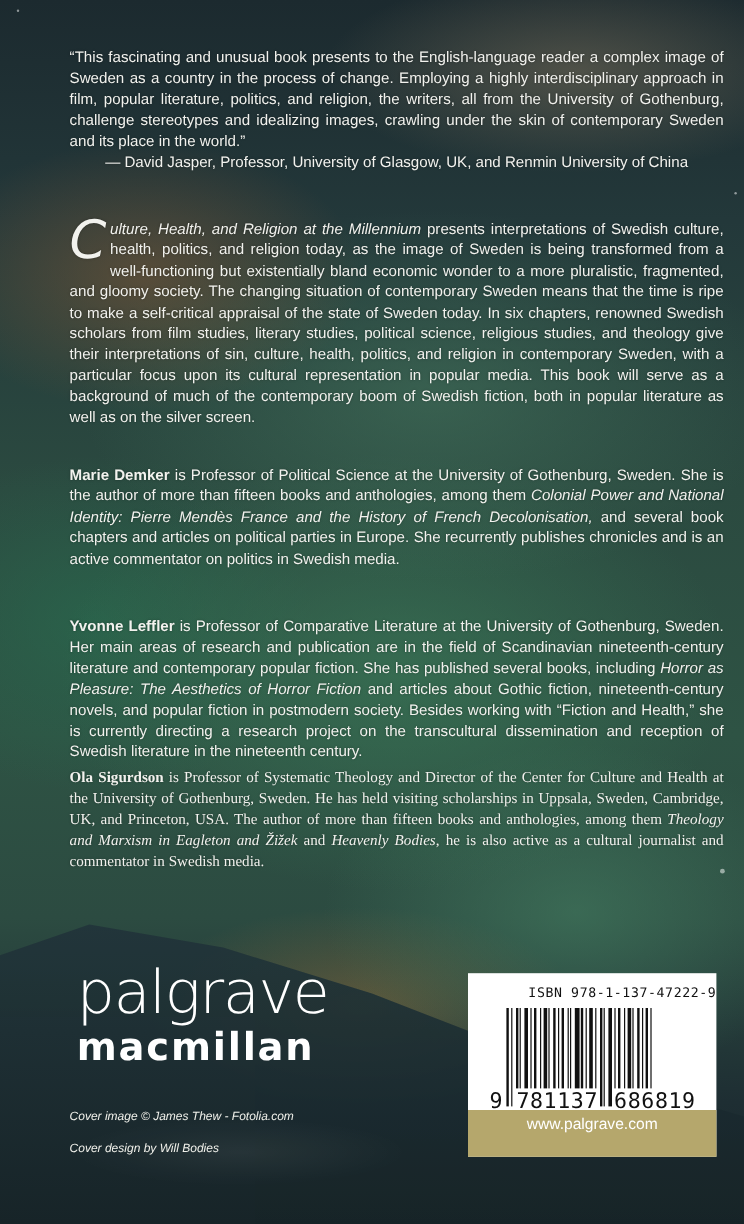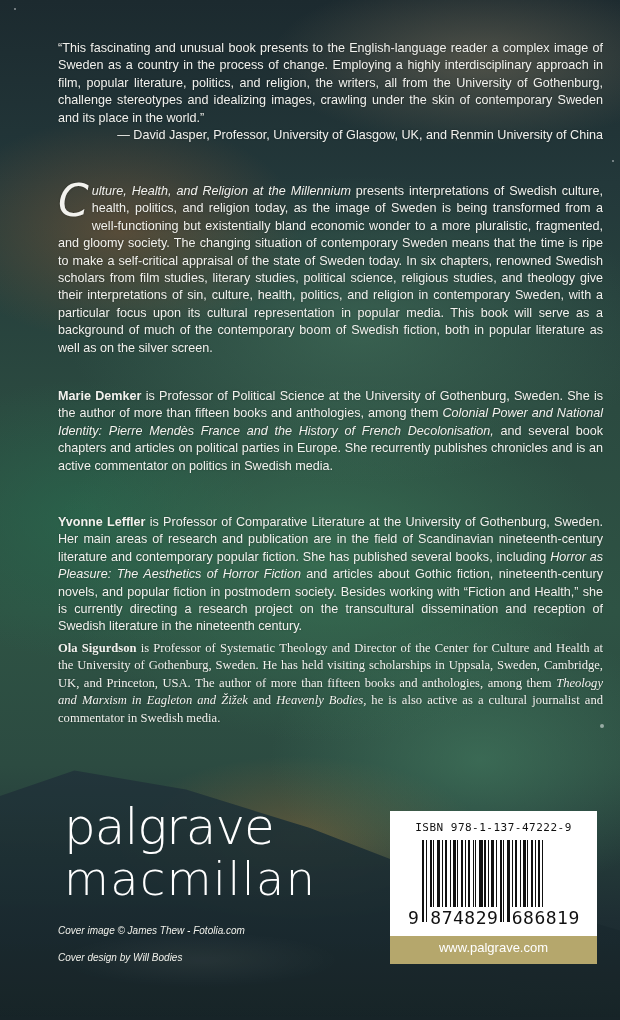--- a/index.html
+++ b/index.html
@@ -44,21 +44,21 @@
       position: absolute;
       left: 58px;
       width: 545px;
       font-size: 12.6px;
       line-height: 17.4px;
       text-align: justify;
       text-shadow: 0 0 2px rgba(0,0,0,0.35);
     }
     .quote { top: 40px; }
     .attrib {
-      text-align: right;
+      text-align: center;
       display: block;
     }
     .desc { top: 183px; }
     .dropcap {
       float: left;
       font-size: 44px;
       line-height: 34px;
       font-style: italic;
       margin: 1px 3px 0 0;
       font-family: "DejaVu Sans", sans-serif;
@@ -78,23 +78,24 @@
       line-height: 1;
       margin-left: 20px;
     }
     .logo .l1 {
       display: block;
       font-size: 50px;
       letter-spacing: -1px;
     }
     .logo .l2 {
       display: block;
-      font-size: 46px;
+      font-size: 32px;
       letter-spacing: 1.5px;
       margin-top: 4px;
+      font-weight: bold;
     }
     .credit {
       position: absolute;
       left: 58px;
       font-size: 10px;
       color: #f0f0ea;
       font-style: italic;
     }
     .credit1 { top: 925px; }
     .credit2 { top: 952px; }
@@ -104,21 +105,21 @@
       top: 811px;
       width: 207px;
       height: 153px;
       background: #ffffff;
     }
     .isbn-text {
       position: absolute;
       top: 10px;
       left: 0;
       right: 0;
-      text-align: center;
+      text-align: right;
       font-family: "DejaVu Sans Mono", monospace;
       font-size: 11px;
       color: #111;
       letter-spacing: 0.5px;
     }
     .barcode {
       position: absolute;
       left: 32px;
       top: 29px;
       width: 148px;
@@ -141,21 +142,21 @@
       background: transparent;
       letter-spacing: 0.5px;
     }
     .barcode-num .first { margin-right: 10px; }
     .barcode-num .grp { background: #fff; padding: 0 1px; }
     .url-bar {
       position: absolute;
       left: 0;
       right: 0;
       bottom: 0;
-      height: 28px;
+      height: 39px;
       background: #b5a76c;
       color: #fff;
       font-size: 13px;
       text-align: center;
       line-height: 23px;
     }
     .star {
       position: absolute;
       width: 2px;
       height: 2px;
@@ -232,16 +233,16 @@
       <span style="width:2px;margin-right:3px"></span>
       <span style="width:1px;margin-right:2px"></span>
       <span style="width:3px;margin-right:1px"></span>
       <span style="width:1px;margin-right:3px"></span>
       <span style="width:2px;margin-right:2px"></span>
       <span style="width:1px;margin-right:2px"></span>
       <span style="width:2px;margin-right:2px"></span>
       <span style="width:1px;margin-right:0"></span>
   </div>
   <div class="barcode-num">
-    <span class="first">9</span><span class="grp">874829</span>&nbsp;<span class="grp">686819</span>
+    <span class="first">9</span><span class="grp">781137</span>&nbsp;<span class="grp">686819</span>
   </div>
   <div class="url-bar">www.palgrave.com</div>
 </div>
 
 </body></html>

